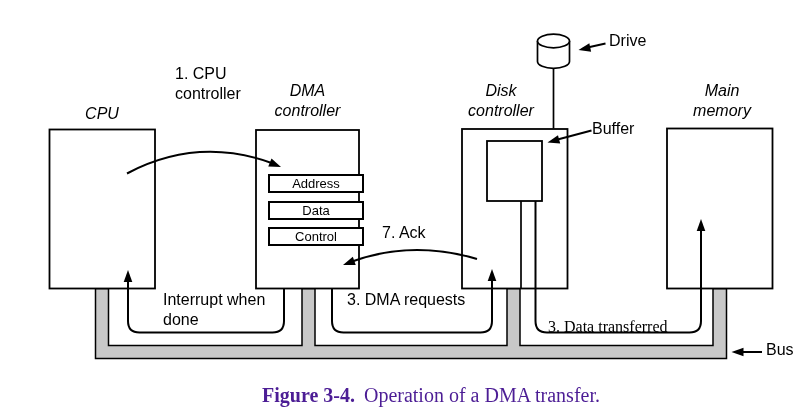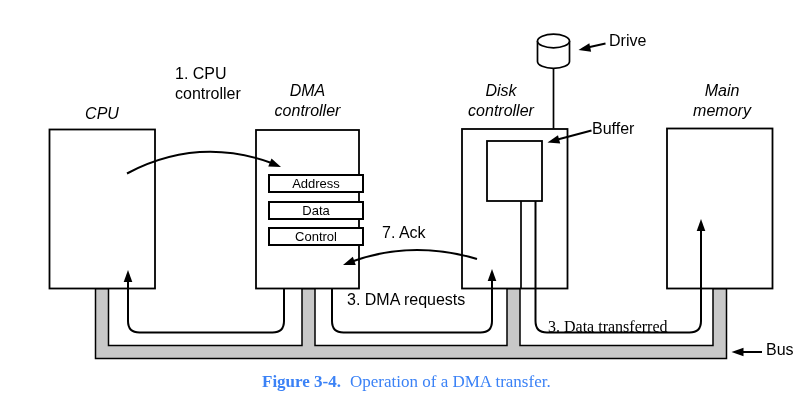--- a/index.html
+++ b/index.html
@@ -24,24 +24,24 @@
     position:absolute;
     left:268px;width:96px;height:19px;
     box-sizing:border-box;
     border:2px solid #000;
     background:#fff;
     font-size:13px;line-height:15px;
     text-align:center;color:#000;
   }
   .caption{
     position:absolute;
-    left:262px;top:372px;
+    left:262px;top:384px;
     font-family:"Liberation Serif",serif;
-    font-size:17px;
-    color:#3b82f6;
+    font-size:20px;
+    color:#4c1d95;
     white-space:nowrap;
   }
   .caption .cap-bold{font-weight:bold;}
   .caption .cap-text{margin-left:9px;}
 </style>
 </head>
 <body>
 
 <div id="stage">
 
@@ -114,20 +114,24 @@
   </div>
 
   <div class="label tight" style="left:347px;top:290px;">
     <div>3. DMA requests</div>
   </div>
 
   <div class="label" style="left:548px;top:317px;font-family:Liberation Serif, serif;">3. Data transferred</div>
 
   <div class="label" style="left:382px;top:223px;">7. Ack</div>
 
+  <div class="label tight" style="left:163px;top:290px;">
+    <div>Interrupt when</div>
+    <div>done</div>
+  </div>
 
   <div class="label" style="left:609px;top:31px;">Drive</div>
   <div class="label" style="left:592px;top:119px;">Buffer</div>
   <div class="label" style="left:766px;top:340px;">Bus</div>
 
   <div class="caption">
     <span class="cap-bold">Figure 3-4.</span><span class="cap-text">Operation of a DMA transfer.</span>
   </div>
 
 </div>

